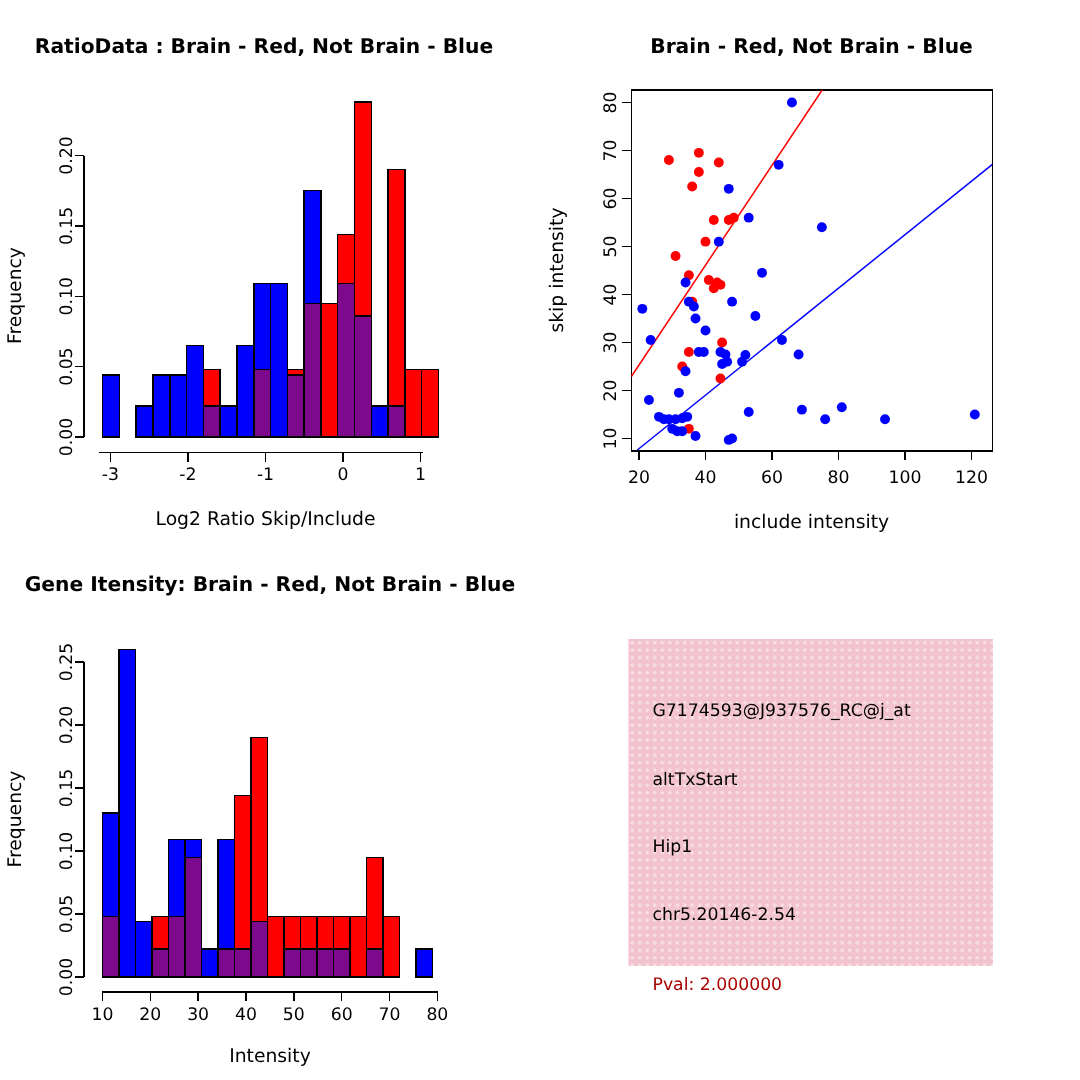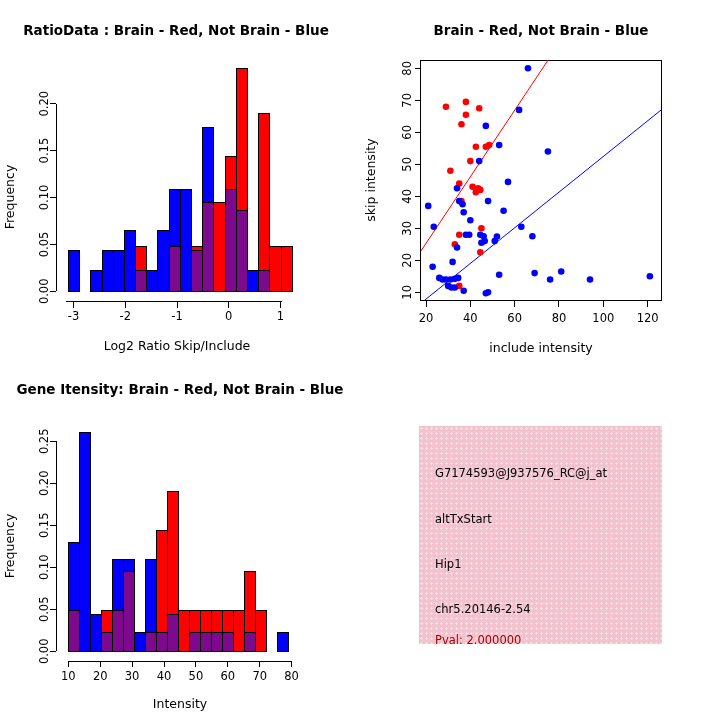--- a/index.html
+++ b/index.html
@@ -9,21 +9,21 @@
   svg text{fill:#000000;font-family:"DejaVu Sans",sans-serif;}
   .title{font-size:13.5px;font-weight:bold;text-anchor:middle;}
   .axis-label{font-size:12.5px;text-anchor:middle;}
   .tick-label{font-size:11.5px;text-anchor:middle;}
   .axis-line{stroke:#000000;stroke-width:1;shape-rendering:crispEdges;}
   .info-box{position:absolute;left:419px;top:426px;width:243px;height:218px;
             background-color:#f2c3ce;
             background-image:radial-gradient(#f8dde3 1px, rgba(0,0,0,0) 1.2px);
             background-size:5px 5px;}
   .info-line{position:absolute;left:16px;font-size:11.5px;color:#000000;white-space:nowrap;}
-  .info-line.pval{color:#aa0000;}
+  .info-line.pval{color:#aa0000;margin-top:16px;}
 </style>
 </head>
 <body>
 
 <div class="canvas">
 
   <svg id="plots" width="720" height="720" viewBox="0 0 720 720">
 
     <g id="g-ratio">
         <rect x="68.42999999999998" y="250.02800000000002" width="11.19305" height="41.27199999999999" fill="#0000ff" stroke="#000" stroke-width="1" shape-rendering="crispEdges"></rect>

